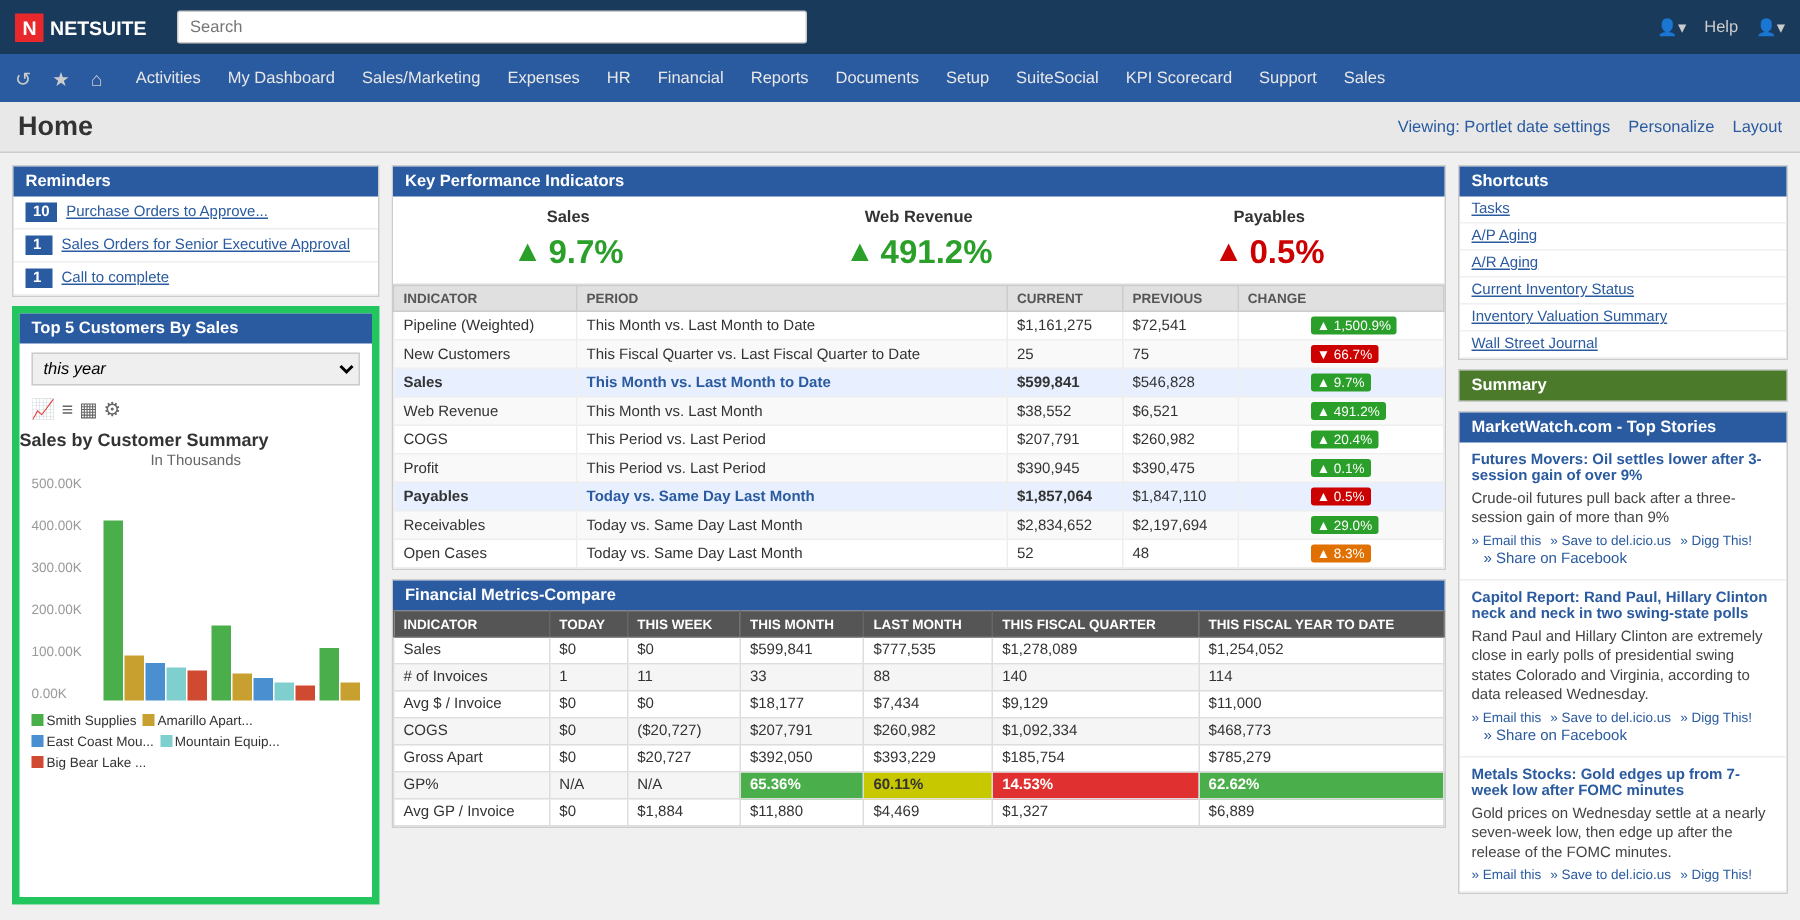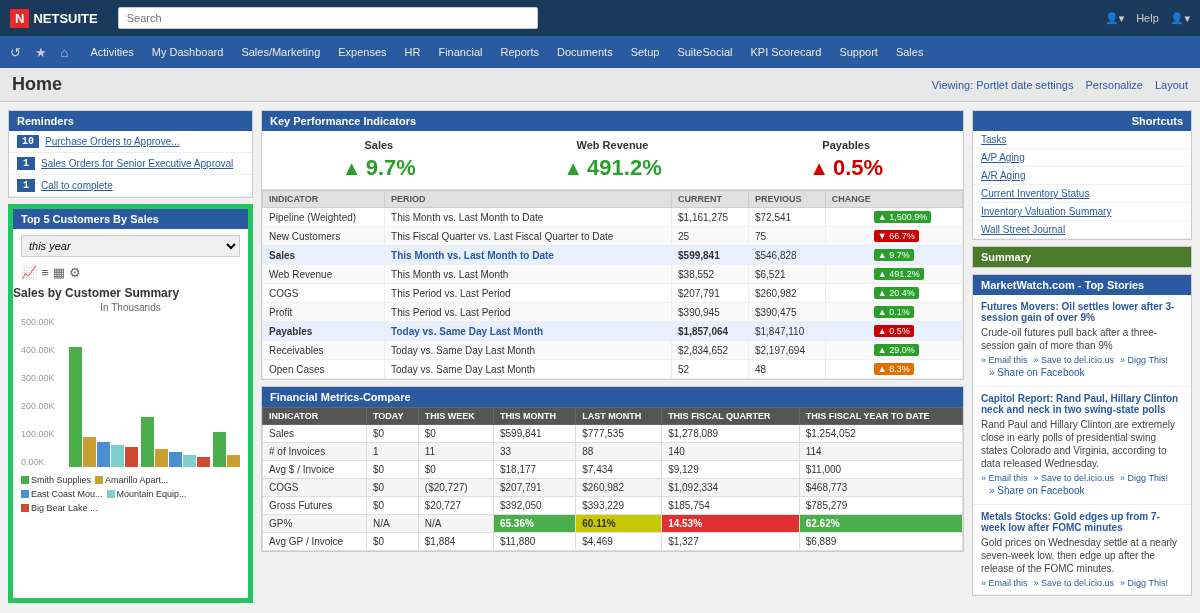--- a/index.html
+++ b/index.html
@@ -27,21 +27,21 @@
     
     .main-layout { display: flex; gap: 8px; padding: 8px; height: calc(100vh - 104px); overflow: hidden; }
     
     
     .left-col { width: 245px; flex-shrink: 0; display: flex; flex-direction: column; gap: 6px; }
     
     
     .panel { background: white; border: 1px solid #ccc; }
     .panel-header { background: #2a5a9f; color: white; padding: 4px 8px; font-size: 11px; font-weight: bold; }
     .reminder-item { display: flex; align-items: center; padding: 4px 8px; border-bottom: 1px solid #eee; gap: 6px; }
-    .reminder-badge { background: #2a5a9f; color: white; padding: 1px 5px; font-size: 10px; font-weight: bold; min-width: 18px; text-align: center; font-family: Liberation Mono, monospace; }
+    .reminder-badge { background: #2a5a9f; color: white; padding: 1px 5px; font-size: 10px; font-weight: bold; min-width: 18px; text-align: left; }
     .reminder-link { color: #2a5a9f; text-decoration: underline; font-size: 10px; cursor: pointer; }
     
     
     .customers-panel { background: white; border: 5px solid #22c55e; flex: 1; }
     .customers-header { background: #2a5a9f; color: white; padding: 4px 8px; font-size: 11px; font-weight: bold; }
     .customers-select { width: calc(100% - 16px); margin: 6px 8px; padding: 3px; font-size: 11px; border: 1px solid #ccc; font-style: italic; }
     .chart-tools { display: flex; gap: 4px; padding: 2px 8px; align-items: center; }
     .chart-tool { font-size: 13px; color: #666; cursor: pointer; }
     .chart-title { text-align: left; font-weight: bold; font-size: 12px; color: #333; margin: 4px 0 2px; }
     .chart-subtitle { text-align: center; font-size: 10px; color: #666; }
@@ -81,21 +81,21 @@
     .fm-table th { background: #555; color: white; padding: 3px 6px; text-align: left; font-size: 9px; border: 1px solid #666; }
     .fm-table td { padding: 3px 6px; border: 1px solid #ddd; }
     .fm-table tr:nth-child(even) { background: #f5f5f5; }
     .gp-green { background: #4aaf4a; color: white; font-weight: bold; }
     .gp-yellow { background: #c8c800; color: #333; font-weight: bold; }
     .gp-red { background: #e03030; color: white; font-weight: bold; }
     
     
     .right-col { width: 220px; flex-shrink: 0; display: flex; flex-direction: column; gap: 6px; overflow-y: auto; }
     .shortcuts-panel { background: white; border: 1px solid #ccc; }
-    .shortcuts-header { background: #2a5a9f; color: white; padding: 4px 8px; font-size: 11px; font-weight: bold; text-align: right; }
+    .shortcuts-header { background: #2a5a9f; color: white; padding: 4px 8px; font-size: 11px; font-weight: bold; }
     .shortcut-item { padding: 3px 8px; color: #2a5a9f; text-decoration: underline; cursor: pointer; font-size: 10px; border-bottom: 1px solid #f0f0f0; }
     
     .news-panel { background: white; border: 1px solid #ccc; }
     .news-header { background: #2a5a9f; color: white; padding: 4px 8px; font-size: 11px; font-weight: bold; }
     .news-item { padding: 6px 8px; border-bottom: 1px solid #eee; }
     .news-title { color: #2a5a9f; font-weight: bold; font-size: 10px; cursor: pointer; margin-bottom: 3px; }
     .news-body { font-size: 10px; color: #444; line-height: 1.3; margin-bottom: 3px; }
     .news-actions { display: flex; gap: 6px; font-size: 9px; }
     .news-action { color: #2a5a9f; cursor: pointer; }
     .news-share { color: #2a5a9f; font-size: 10px; padding: 2px 8px; cursor: pointer; }
@@ -391,21 +391,21 @@
           <tr>
             <td>COGS</td>
             <td>$0</td>
             <td>($20,727)</td>
             <td>$207,791</td>
             <td>$260,982</td>
             <td>$1,092,334</td>
             <td>$468,773</td>
           </tr>
           <tr>
-            <td>Gross Futures</td>
+            <td>Gross Apart</td>
             <td>$0</td>
             <td>$20,727</td>
             <td>$392,050</td>
             <td>$393,229</td>
             <td>$185,754</td>
             <td>$785,279</td>
           </tr>
           <tr>
             <td>GP%</td>
             <td>N/A</td>

